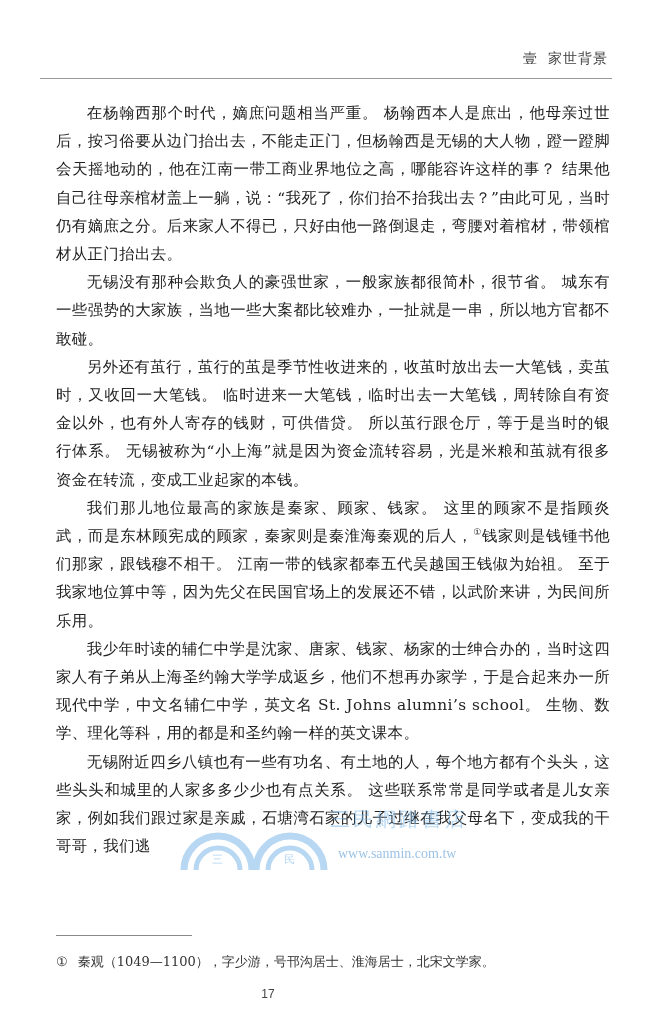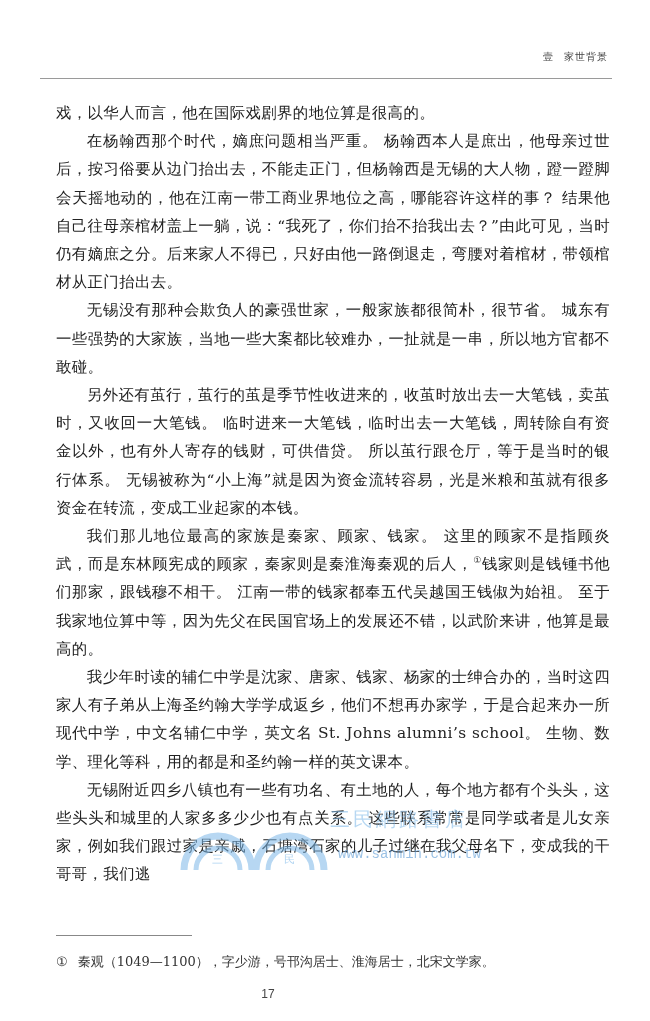--- a/index.html
+++ b/index.html
@@ -12,21 +12,21 @@
     height: 1021px;
     position: relative;
     overflow: hidden;
     font-family: "DejaVu Serif", "Liberation Serif", serif;
     color: #222222;
   }
   .running-head {
     position: absolute;
     top: 50px;
     right: 42px;
-    font-size: 10px;
+    font-size: 14px;
     color: #444444;
     letter-spacing: 1px;
     margin-left: 28px;
   }
   .running-head .sep { display: inline-block; width: 10px; }
   .head-rule {
     position: absolute;
     top: 78px;
     left: 40px;
     width: 572px;
@@ -99,44 +99,43 @@
     color: #7db8e8;
     font-family: "DejaVu Sans", sans-serif;
     white-space: nowrap;
   }
   .wm-url {
     position: absolute;
     left: 160px;
     top: 40px;
     font-size: 14px;
     color: #4a90d0;
-    font-family: Liberation Mono, monospace;
+    font-family: Liberation Serif, serif;
     white-space: nowrap;
   }
   .wm-sub {
     position: absolute;
     font-size: 11px;
     color: #6fb0e6;
     font-family: "DejaVu Sans", sans-serif;
   }
 </style>
 </head>
 <body>
 
 <div class="running-head">
   <span>壹</span><span class="sep"></span><span>家世背景</span>
 </div>
 <div class="head-rule"></div>
 
 <div class="body-text">
-  <p class="cont">戏，以华人而言，他在国际戏剧界的地位算是很高的。</p>
   <p>在杨翰西那个时代，嫡庶问题相当严重。 杨翰西本人是庶出，他母亲过世后，按习俗要从边门抬出去，不能走正门，但杨翰西是无锡的大人物，蹬一蹬脚会天摇地动的，他在江南一带工商业界地位之高，哪能容许这样的事？ 结果他自己往母亲棺材盖上一躺，说：“我死了，你们抬不抬我出去？”由此可见，当时仍有嫡庶之分。后来家人不得已，只好由他一路倒退走，弯腰对着棺材，带领棺材从正门抬出去。</p>
   <p>无锡没有那种会欺负人的豪强世家，一般家族都很简朴，很节省。 城东有一些强势的大家族，当地一些大案都比较难办，一扯就是一串，所以地方官都不敢碰。</p>
   <p>另外还有茧行，茧行的茧是季节性收进来的，收茧时放出去一大笔钱，卖茧时，又收回一大笔钱。 临时进来一大笔钱，临时出去一大笔钱，周转除自有资金以外，也有外人寄存的钱财，可供借贷。 所以茧行跟仓厅，等于是当时的银行体系。 无锡被称为“小上海”就是因为资金流转容易，光是米粮和茧就有很多资金在转流，变成工业起家的本钱。</p>
-  <p><span>我们那儿地位最高的家族是秦家、顾家、钱家。 这里的顾家不是指顾炎武，而是东林顾宪成的顾家，秦家则是秦淮海秦观的后人，</span><span class="fn-mark">①</span><span>钱家则是钱锺书他们那家，跟钱穆不相干。 江南一带的钱家都奉五代吴越国王钱俶为始祖。 至于我家地位算中等，因为先父在民国官场上的发展还不错，以武阶来讲，他算是最高的。</span></p>
+  <p><span>我们那儿地位最高的家族是秦家、顾家、钱家。 这里的顾家不是指顾炎武，而是东林顾宪成的顾家，秦家则是秦淮海秦观的后人，</span><span class="fn-mark">①</span><span>钱家则是钱锺书他们那家，跟钱穆不相干。 江南一带的钱家都奉五代吴越国王钱俶为始祖。 至于我家地位算中等，因为先父在民国官场上的发展还不错，以武阶来讲，为民间所乐用。</span></p>
   <p>我少年时读的辅仁中学是沈家、唐家、钱家、杨家的士绅合办的，当时这四家人有子弟从上海圣约翰大学学成返乡，他们不想再办家学，于是合起来办一所现代中学，中文名辅仁中学，英文名 St. Johns alumni’s school。 生物、数学、理化等科，用的都是和圣约翰一样的英文课本。</p>
   <p>无锡附近四乡八镇也有一些有功名、有土地的人，每个地方都有个头头，这些头头和城里的人家多多少少也有点关系。 这些联系常常是同学或者是儿女亲家，例如我们跟过家是亲戚，石塘湾石家的儿子过继在我父母名下，变成我的干哥哥，我们逃</p>
 </div>
 
 <div class="watermark">
   <svg width="160" height="70" viewBox="0 0 160 70">
     <g fill="none" stroke="#7db8e8" stroke-width="7">
       <path d="M6 64 A34 34 0 0 1 74 64"></path>
       <path d="M18 64 A22 22 0 0 1 62 64" stroke-width="5"></path>
       <path d="M78 64 A34 34 0 0 1 146 64"></path>

